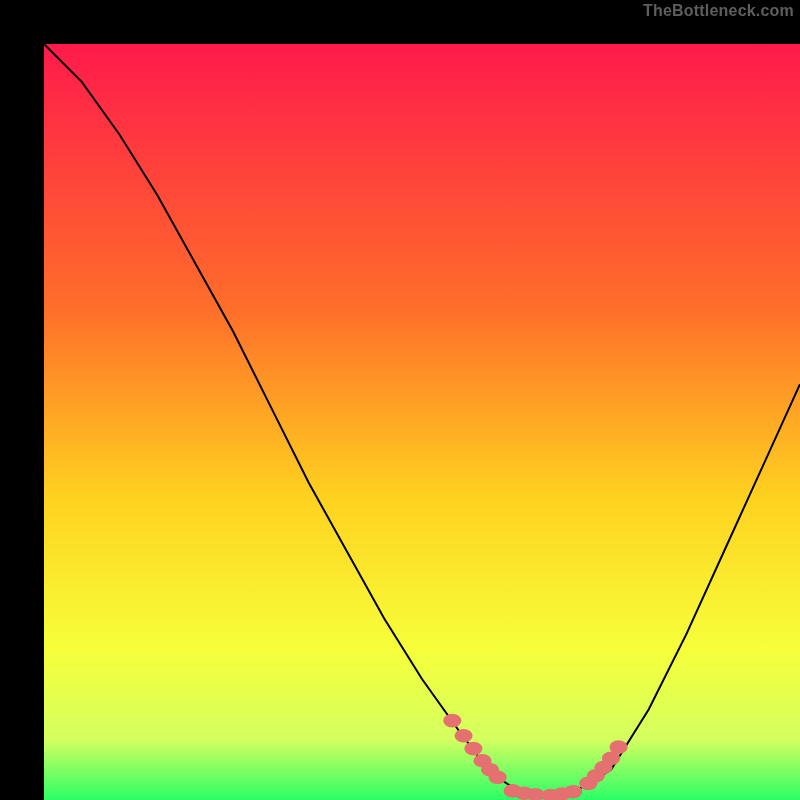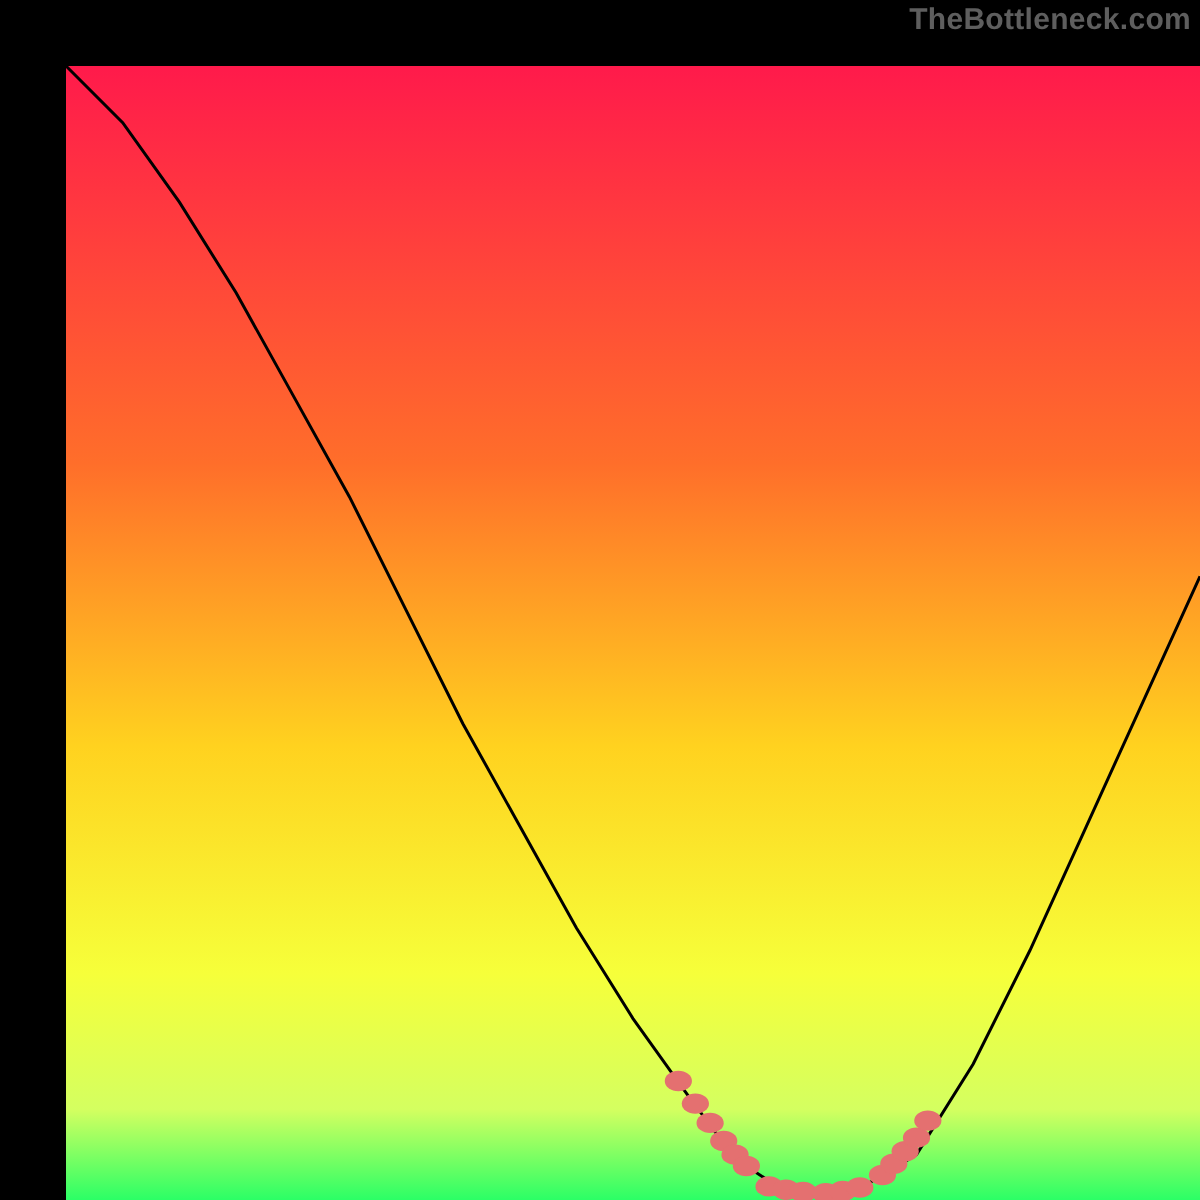--- a/index.html
+++ b/index.html
@@ -25,21 +25,21 @@
     top: 22px;
     width: 756px;
     height: 756px;
     overflow: hidden;
   }
   .attribution {
     position: absolute;
     top: 2px;
     right: 6px;
     color: #5e5e5e;
-    font-size: 20px;
+    font-size: 16px;
     font-weight: 600;
     letter-spacing: 0.2px;
   }
   svg { display: block; }
 </style>
 </head>
 <body>
 
 <div class="frame">
   <div class="plot-area">

